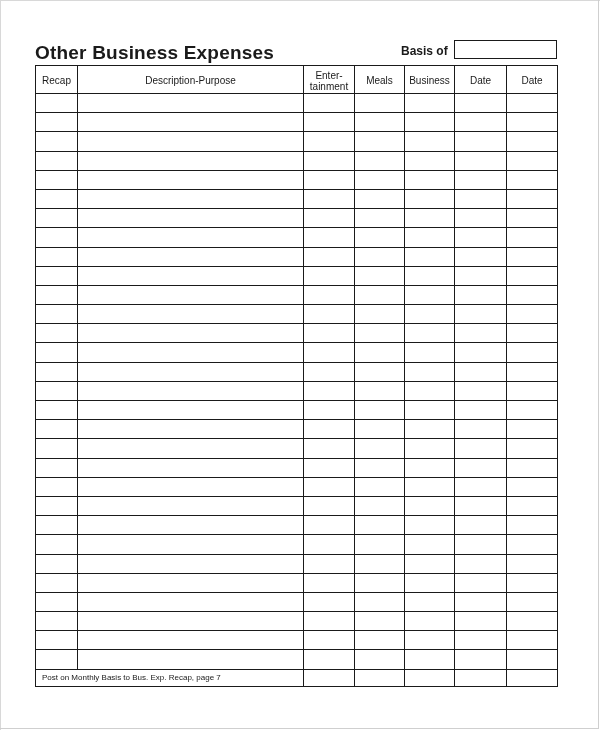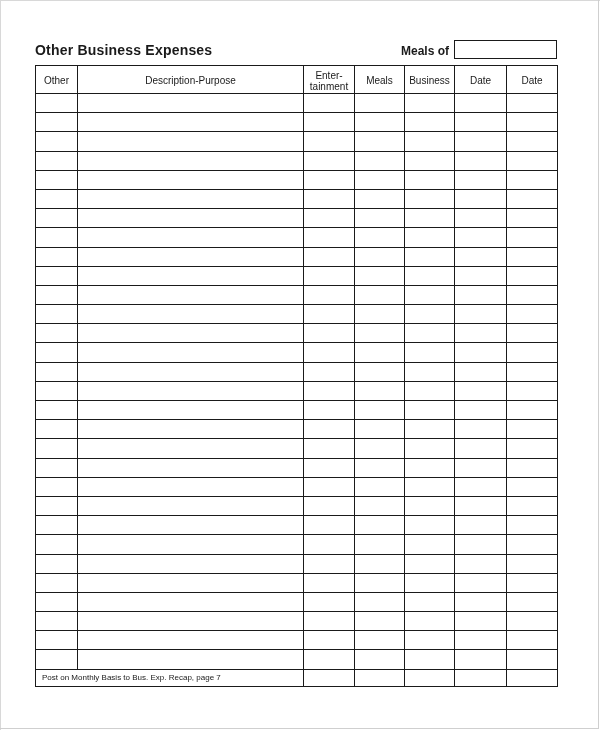--- a/index.html
+++ b/index.html
@@ -1,52 +1,52 @@
 <!DOCTYPE html>
 <html><head>
 <meta charset="utf-8">
 <style>
   html, body { margin:0; padding:0; }
   body { width:600px; height:730px; background:#fff; position:relative; overflow:hidden; font-family:"Liberation Sans", sans-serif; color:#1a1a1a; }
   .frame { position:absolute; left:0; top:0; width:598px; height:728px; border:1px solid #cfcfcf; border-top:none; border-left:none; }
   .frame-l { position:absolute; left:0; top:0; width:1px; height:730px; background:#d8d8d8; }
   .frame-t { position:absolute; left:0; top:0; width:600px; height:1px; background:#d8d8d8; }
-  .title { position:absolute; left:35px; top:42px; font-size:14px; font-weight:bold; letter-spacing:0.2px; }
+  .title { position:absolute; left:35px; top:42px; font-size:19px; font-weight:bold; letter-spacing:0.2px; }
   .month-label { position:absolute; left:401px; top:44px; font-size:12px; font-weight:bold; }
   .month-box { position:absolute; left:454px; top:40px; width:101px; height:17px; border:1px solid #1a1a1a; background:#fff; }
   table { position:absolute; left:35px; top:65px; border-collapse:collapse; table-layout:fixed; width:522px; }
   td, th { border:1.3px solid #1a1a1a; padding:0; font-size:10px; font-weight:normal; text-align:center; }
   thead th { height:25px; line-height:11px; vertical-align:middle; padding-top:2px; }
   tbody td { height:18.2px; }
   tfoot td { height:16px; text-align:left; font-size:8px; padding-left:6px; }
 </style>
 </head>
 <body>
 
 <div class="frame-t"></div>
 <div class="frame-l"></div>
 <div class="frame"></div>
 
 <div class="title">Other Business Expenses</div>
-<div class="month-label">Meals of</div>
+<div class="month-label">Basis of</div>
 <div class="month-box"></div>
 
 <table>
   <colgroup>
     <col style="width:42px">
       <col style="width:226px">
       <col style="width:51px">
       <col style="width:50px">
       <col style="width:50px">
       <col style="width:52px">
       <col style="width:51px">
   </colgroup>
   <thead>
     <tr>
-      <th>Other</th>
+      <th>Recap</th>
       <th>Description-Purpose</th>
       <th><span>Enter-</span><br><span>tainment</span></th>
       <th>Meals</th>
       <th>Business</th>
       <th>Date</th>
       <th>Date</th>
     </tr>
   </thead>
   <tbody id="rows">
       <tr>

